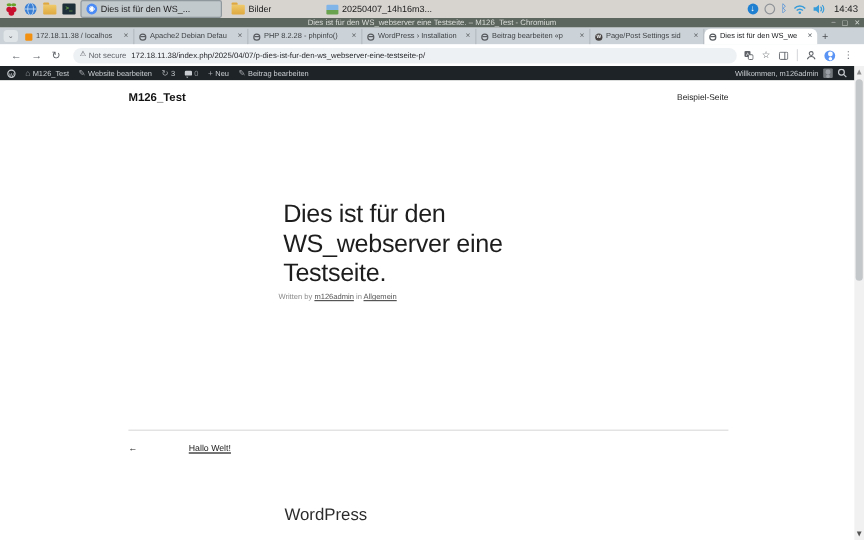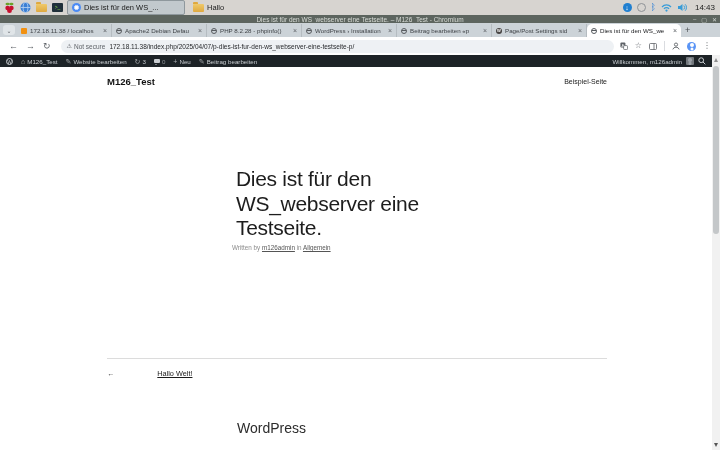--- a/index.html
+++ b/index.html
@@ -134,21 +134,25 @@
     <span class="launcher">
         <span class="term-ico">&gt;_</span>
       </span>
 
     <div class="tb-win active">
       <span class="chromium-ico"></span>
       <span class="t">Dies ist für den WS_...</span>
     </div>
     <div class="tb-win" style="width:66px">
       <span class="folder-ico"></span>
-      <span class="t">Hallo</span>
+      <span class="t">Bilder</span>
+    </div>
+    <div class="tb-win">
+      <span class="img-ico"></span>
+      <span class="t">20250407_14h16m3...</span>
     </div>
 
     <div class="tray">
       <span class="upd-ico">↓</span>
       <span class="ring-ico"></span>
       <span class="bt-ico">ᛒ</span>
       <span>
         <svg width="11" height="9" viewBox="0 0 11 9">
           <path d="M1 4 A6 6 0 0 1 10 4" fill="none" stroke="#389cd8" stroke-width="1.2"></path>
           <path d="M2.9 5.8 A3.6 3.6 0 0 1 8.1 5.8" fill="none" stroke="#389cd8" stroke-width="1.2"></path>

